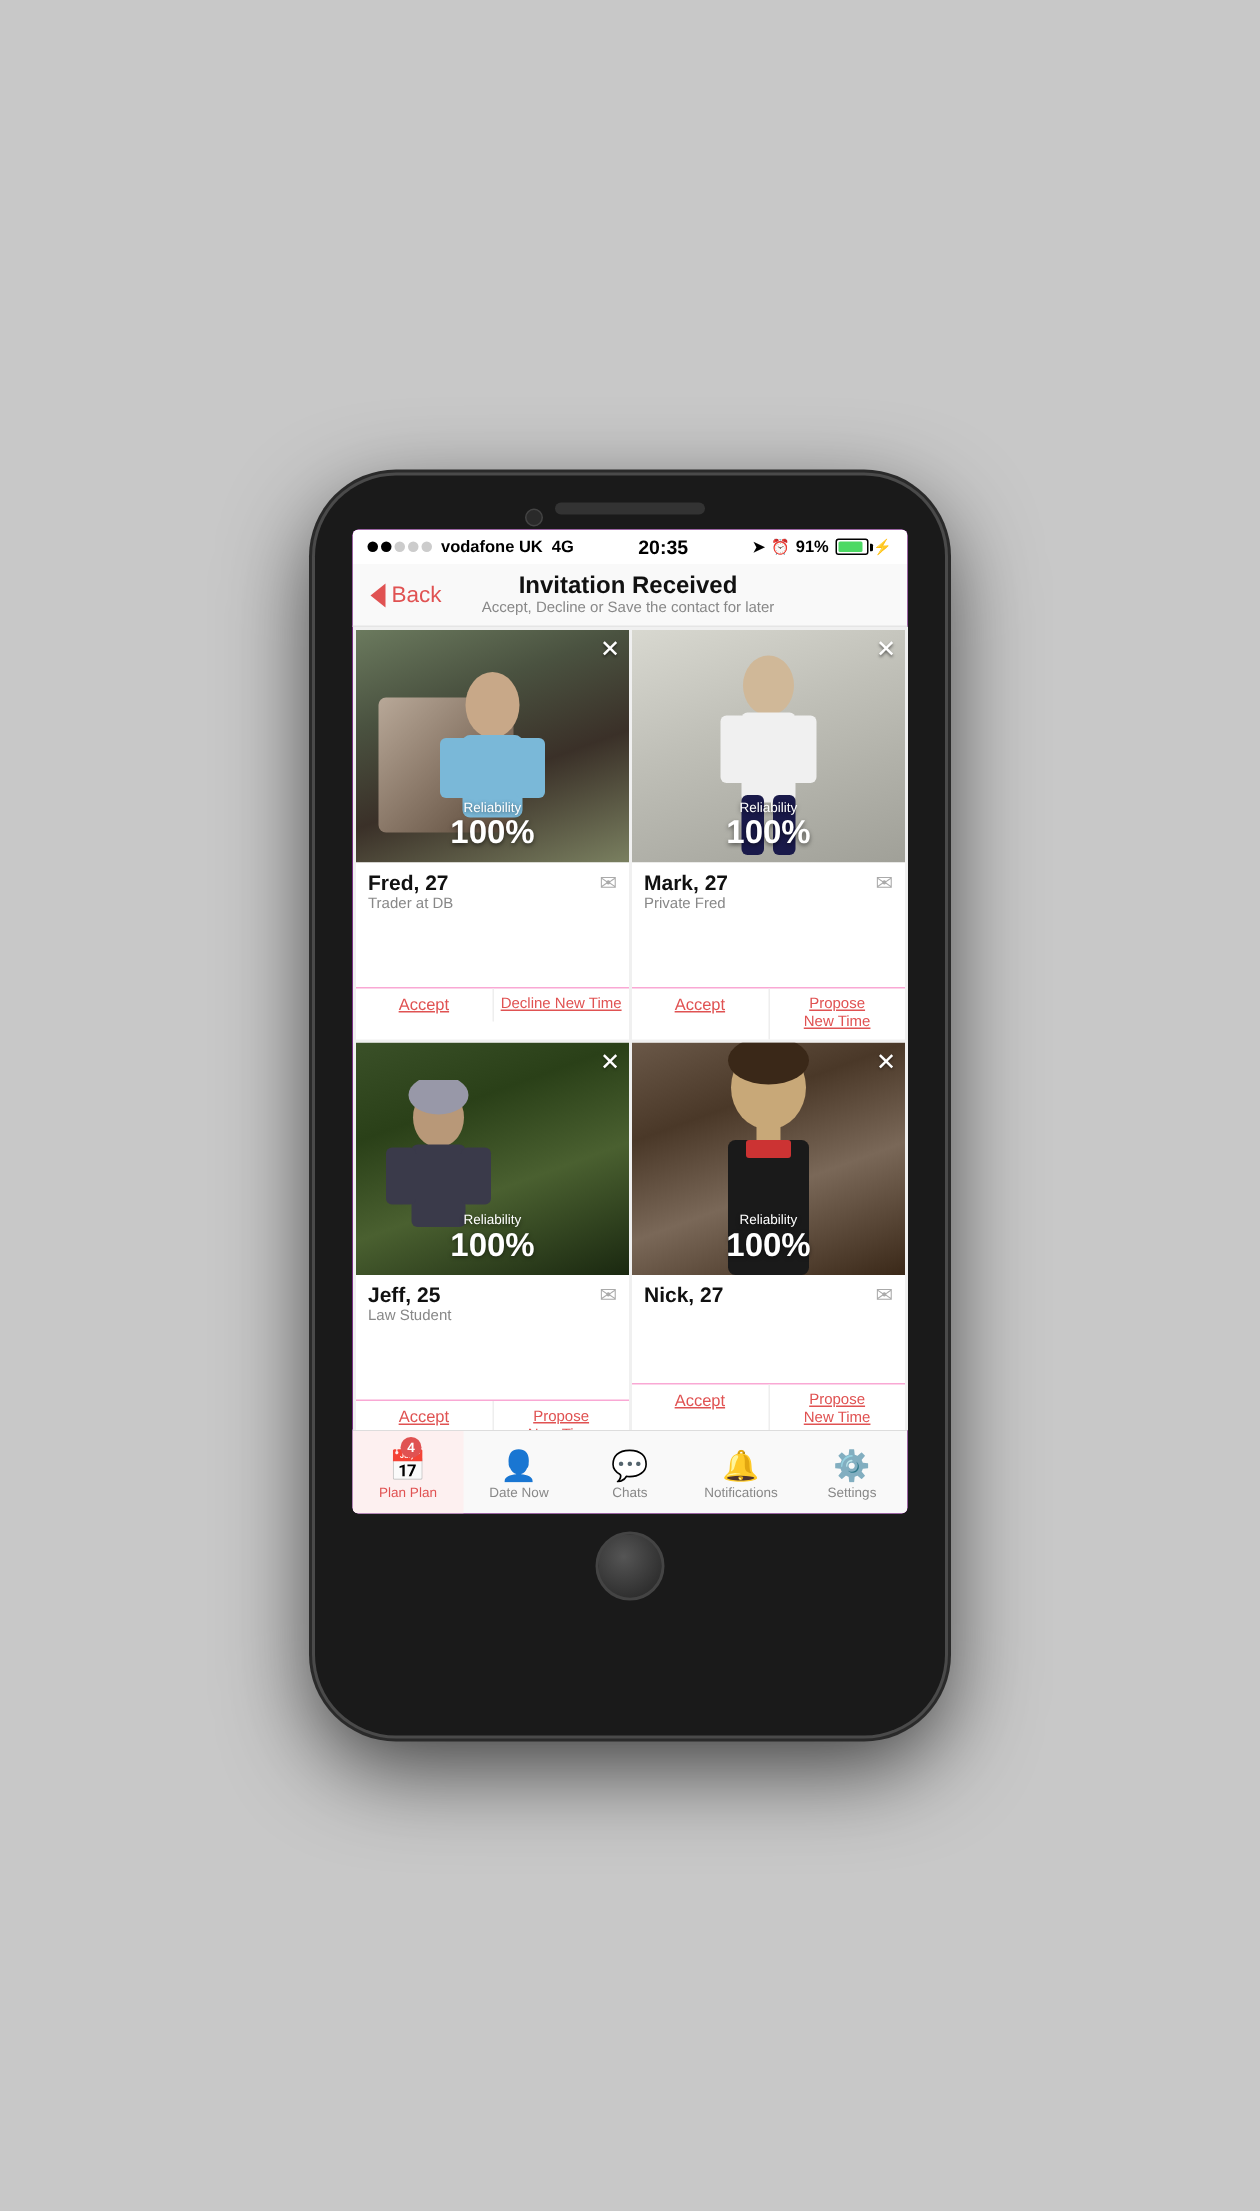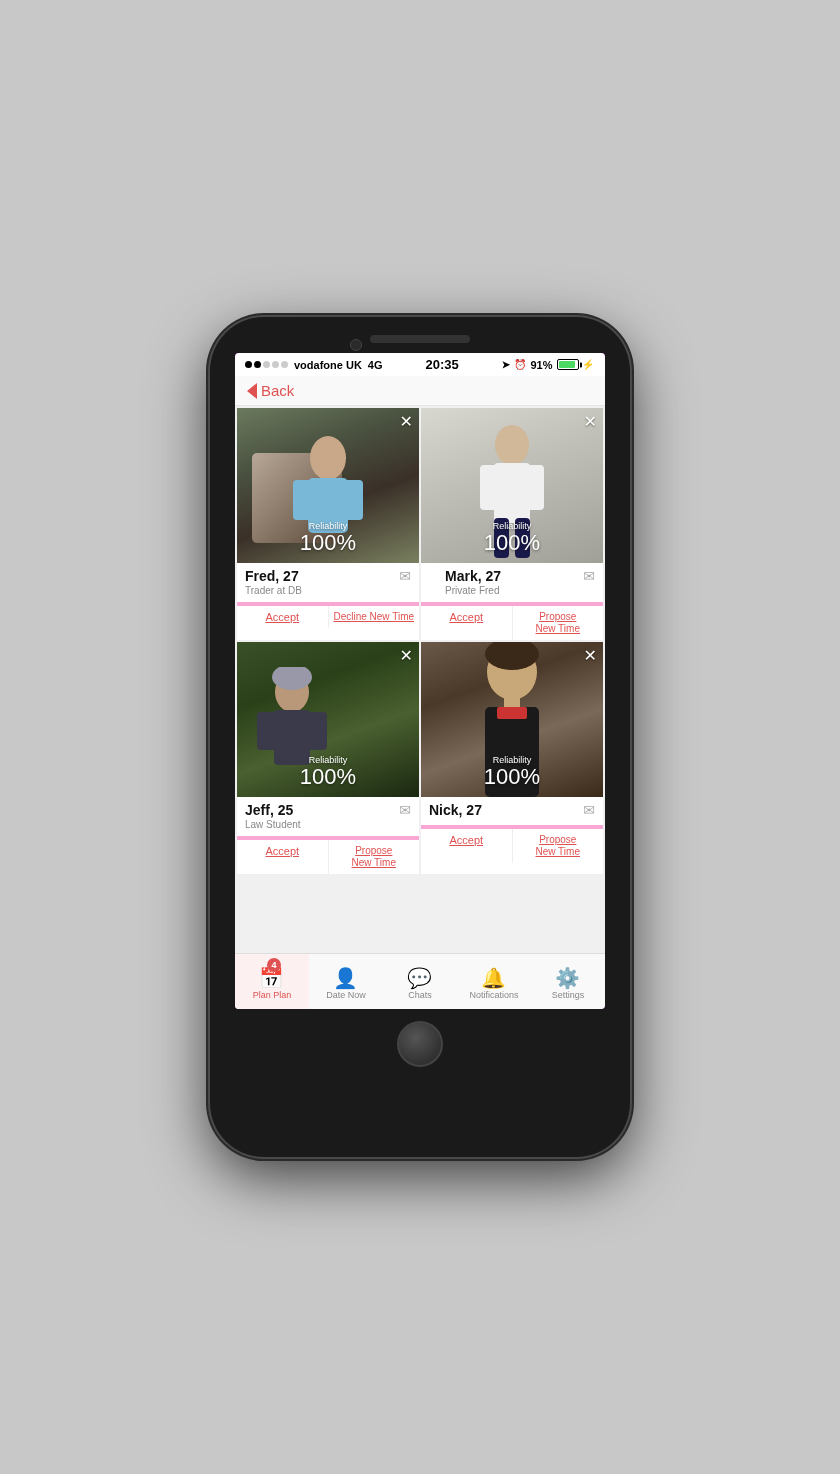--- a/index.html
+++ b/index.html
@@ -196,41 +196,42 @@
       text-align: center;
       color: #fff;
       text-shadow: 0 1px 3px rgba(0,0,0,0.5);
     }
     .reliability-text {
       font-size: 9px;
       display: block;
     }
     .reliability-pct {
       font-size: 22px;
-      font-weight: 400;
+      font-weight: 700;
       display: block;
       line-height: 1.1;
     }
 
     .card-info {
       padding: 5px 8px 6px;
     }
     .card-name {
       font-size: 14px;
       font-weight: 600;
       color: #111;
     }
     .card-job {
       font-size: 10px;
       color: #888;
       margin-top: 1px;
     }
     .card-actions {
       display: flex;
-      border-top: 4px solid #f9a8d4;
+      border-top: 1px solid #f9a8d4;
+      margin-top: 44px;
     }
     .card-btn {
       flex: 1;
       text-align: center;
       padding: 5px 2px;
       font-size: 11px;
       color: #e05252;
       text-decoration: underline;
       cursor: pointer;
       border-right: 1px solid #eee;
@@ -327,20 +328,24 @@
         </div>
         <span style="font-size:10px;">⚡</span>
       </div>
     </div>
 
     <div class="nav-bar">
       <div class="back-btn">
         <div class="back-arrow"></div>
         <span>Back</span>
       </div>
+      <div class="nav-title-area">
+        <div class="nav-title">Invitation Received</div>
+        <div class="nav-subtitle">Accept, Decline or Save the contact for later</div>
+      </div>
       <div style="width:50px;"></div>
     </div>
 
     <div class="content">
       <div class="cards-grid">
 
         <div class="card">
           <div class="card-image-wrap">
             <div class="photo-1" style="width:100%;height:100%;">
 
@@ -384,21 +389,21 @@
                 <rect x="43" y="95" width="15" height="40" rx="4" fill="#1a1a4a"></rect>
               </svg>
             </div>
             <div class="card-x-btn">✕</div>
             <div class="reliability-label">
               <span class="reliability-text">Reliability</span>
               <span class="reliability-pct">100%</span>
             </div>
           </div>
           <div class="card-info">
-            <div style="display:flex;justify-content:space-between;align-items:flex-start;margin-left:16px;">
+            <div style="display:flex;justify-content:space-between;align-items:flex-start;">
               <div>
                 <div class="card-name">Mark, 27</div>
                 <div class="card-job">Private Fred</div>
               </div>
               <span style="color:#aaa;font-size:14px;">✉</span>
             </div>
           </div>
           <div class="card-actions">
             <div class="card-btn">Accept</div>
             <div class="card-btn card-btn-multi">Propose<br>New Time</div>

